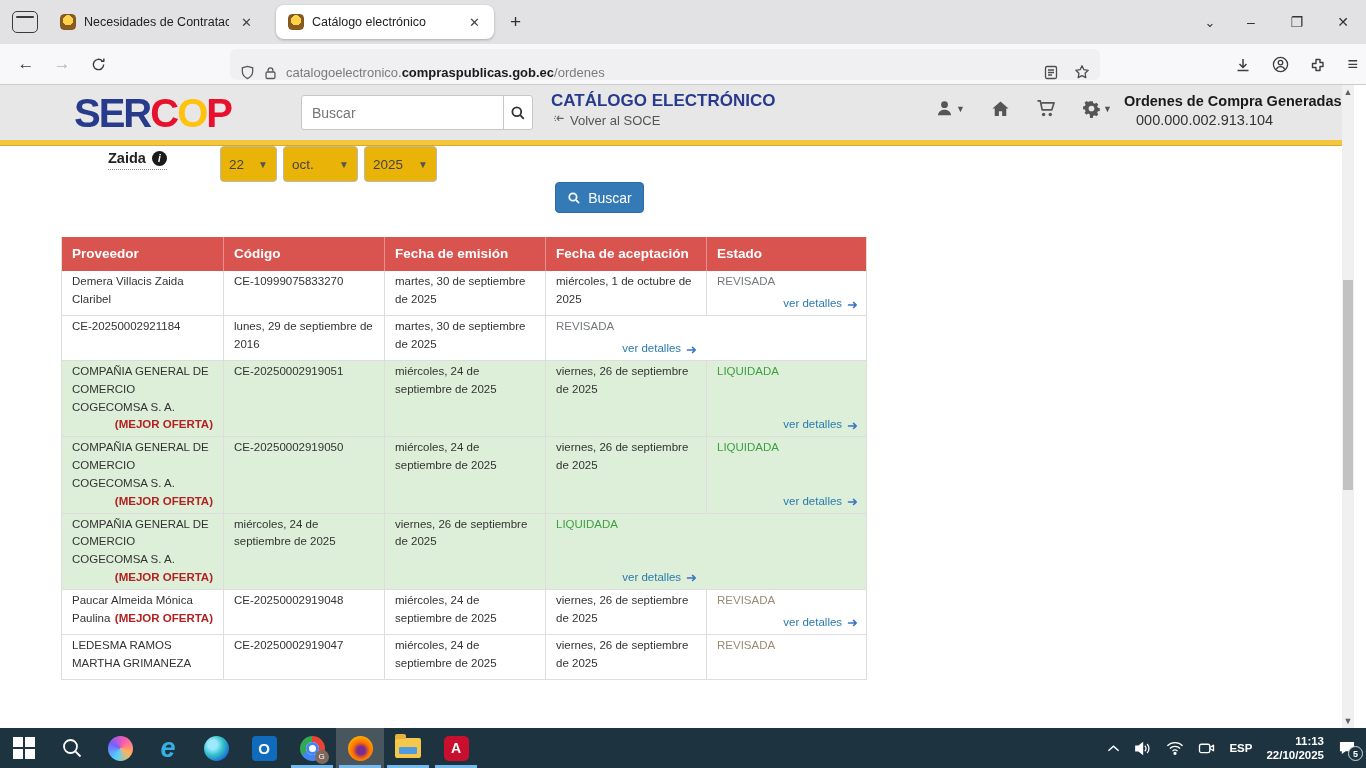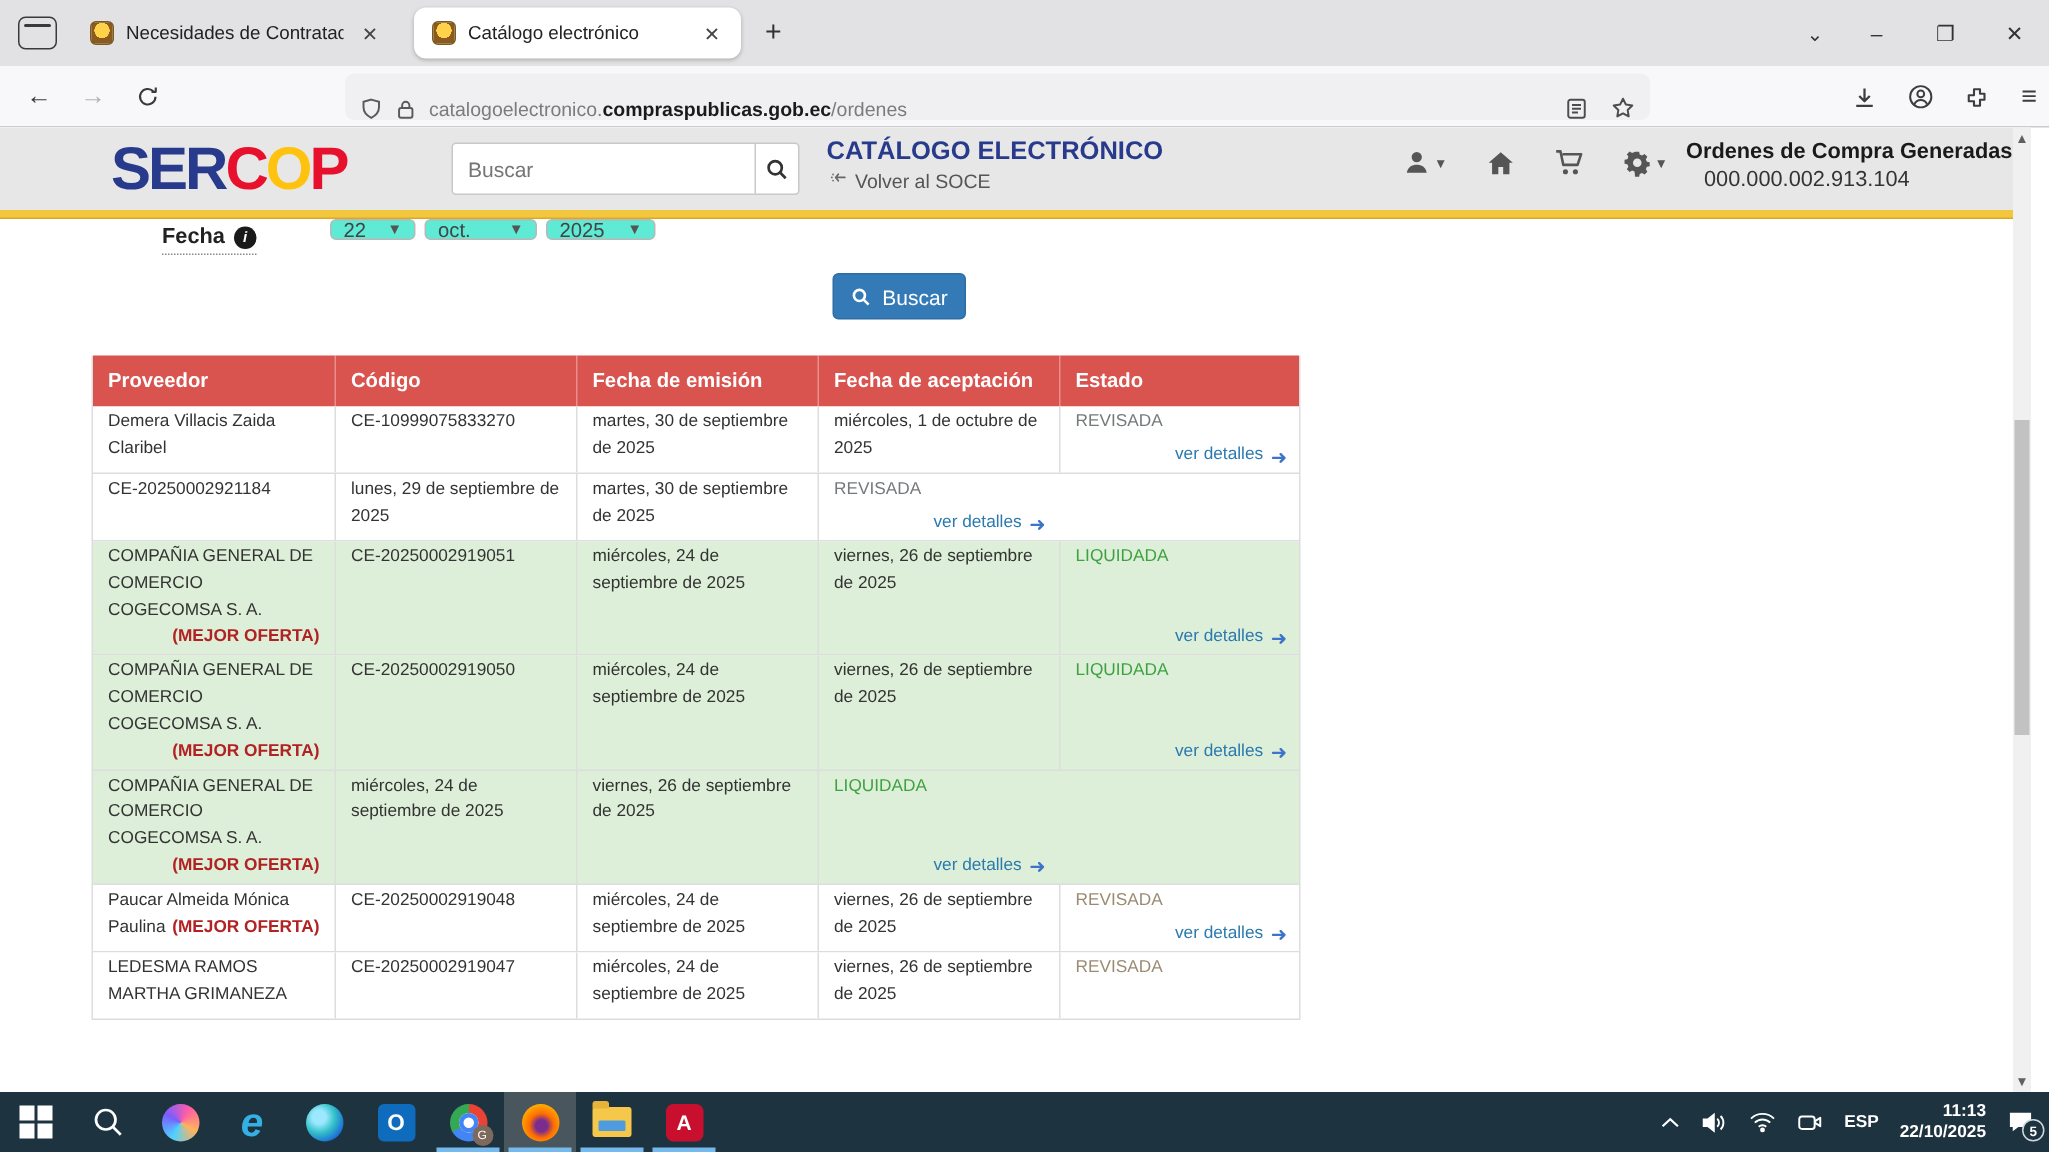--- a/index.html
+++ b/index.html
@@ -43,21 +43,21 @@
   .navicons { position:absolute; left:935px; top:14px; display:flex; gap:26px; align-items:center; color:#555; }
   .navico { display:flex; align-items:center; gap:2px; }
   .caret { font-size:9px; color:#555; }
   .orders { position:absolute; left:1124px; top:5px; width:222px; }
   .orders .l1 { font-size:14.5px; font-weight:bold; color:#1a1a1a; line-height:22px; }
   .orders .l2 { font-size:14.5px; color:#333;margin-left:12px; }
   .goldbar { position:absolute; top:55px; left:0; width:100%; height:6px; background:#f2c63d; border-bottom:1px solid #d9a92a; }
 
   .hasta { position:absolute; left:108px; top:65px; font-size:14.5px; font-weight:bold; color:#222; border-bottom:1px dotted #888; padding-bottom:3px; display:flex; align-items:center; gap:6px; }
   .infoico { width:15px; height:15px; background:#1a1a1a; color:#fff; border-radius:50%; font-size:10px; font-weight:bold; display:inline-flex; align-items:center; justify-content:center; font-style:italic; }
-  .dsel { position:absolute; top:61px; height:14px; border:1px solid #b8b8b8; border-radius:4px; background:#5eead4; display:flex; align-items:center; justify-content:space-between; padding:0 8px; font-size:13.5px; color:#444; }
+  .dsel { position:absolute; top:61px; height:36px; border:1px solid #b8b8b8; border-radius:4px; background:#eab308; display:flex; align-items:center; justify-content:space-between; padding:0 8px; font-size:13.5px; color:#444; }
   .dsel .v { margin-right:8px; } .dsel .c { font-size:10px; color:#555; }
   .buscarbtn { position:absolute; left:555px; top:97px; width:89px; height:31px; background:#337ab7; border:1px solid #2e6da4; border-radius:4px; color:#fff; font-size:14px; display:flex; align-items:center; justify-content:center; gap:7px; }
 
   .otable { position:absolute; left:61px; top:152px; width:806px; font-size:11.5px; color:#333; border-left:1px solid #ddd; border-right:1px solid #ddd; }
   .trow { display:grid; grid-template-columns:162px 161px 161px 161px 161px; border-bottom:1px solid #ddd; min-height:45px; background:#fff; }
   .trow.head { background:#d9534f; color:#fff; font-size:13.5px; font-weight:bold; min-height:34px; border-bottom:none; }
   .trow.head .cell { display:flex; align-items:center; border-color:rgba(255,255,255,.35); }
   .trow.green { background:#ddefd8; }
   .cell { padding:2px 10px; border-right:1px solid #ddd; line-height:1.55; }
   .cell:last-child { border-right:none; }
@@ -242,21 +242,21 @@
 
       <div class="orders">
         <div class="l1">Ordenes de Compra Generadas</div>
         <div class="l2">000.000.002.913.104</div>
       </div>
     </div>
 
     <div class="goldbar"></div>
 
     <div class="hasta">
-      <span>Fecha</span>
+      <span>Zaida</span>
       <span class="infoico">i</span>
     </div>
     <div class="dsel" style="left:220px; width:57px;">
         <span class="v">22</span>
         <span class="c">▼</span>
       </div>
     <div class="dsel" style="left:283px; width:75px;">
         <span class="v">oct.</span>
         <span class="c">▼</span>
       </div>
@@ -291,21 +291,21 @@
         <span class="estado-txt" style="color: rgb(117, 121, 124);">REVISADA</span>
         <span class="verdet">
                 <span class="vlabel">ver detalles</span>
                 <span class="arr">➜</span>
               </span>
       </div>
     </div>
 
     <div class="trow">
       <div class="cell codigo">CE-20250002921184</div>
-      <div class="cell emision">lunes, 29 de septiembre de 2025</div>
+      <div class="cell emision">lunes, 29 de septiembre de 2016</div>
       <div class="cell acept">martes, 30 de septiembre de 2025</div>
       <div class="cell estado-cell">
         <span class="estado-txt" style="color: rgb(117, 121, 124);">REVISADA</span>
         <span class="verdet">
                 <span class="vlabel">ver detalles</span>
                 <span class="arr">➜</span>
               </span>
       </div>
     </div>
 

